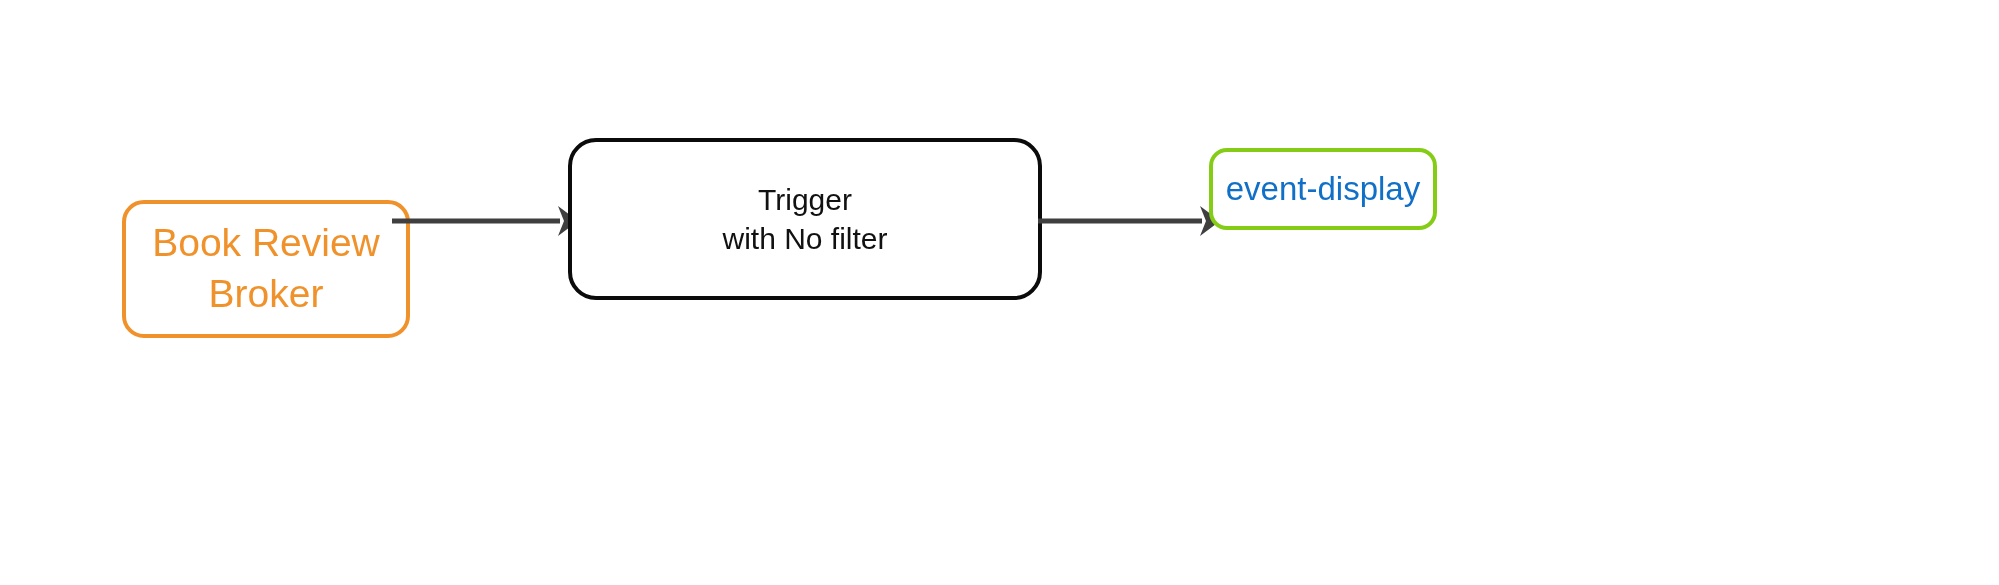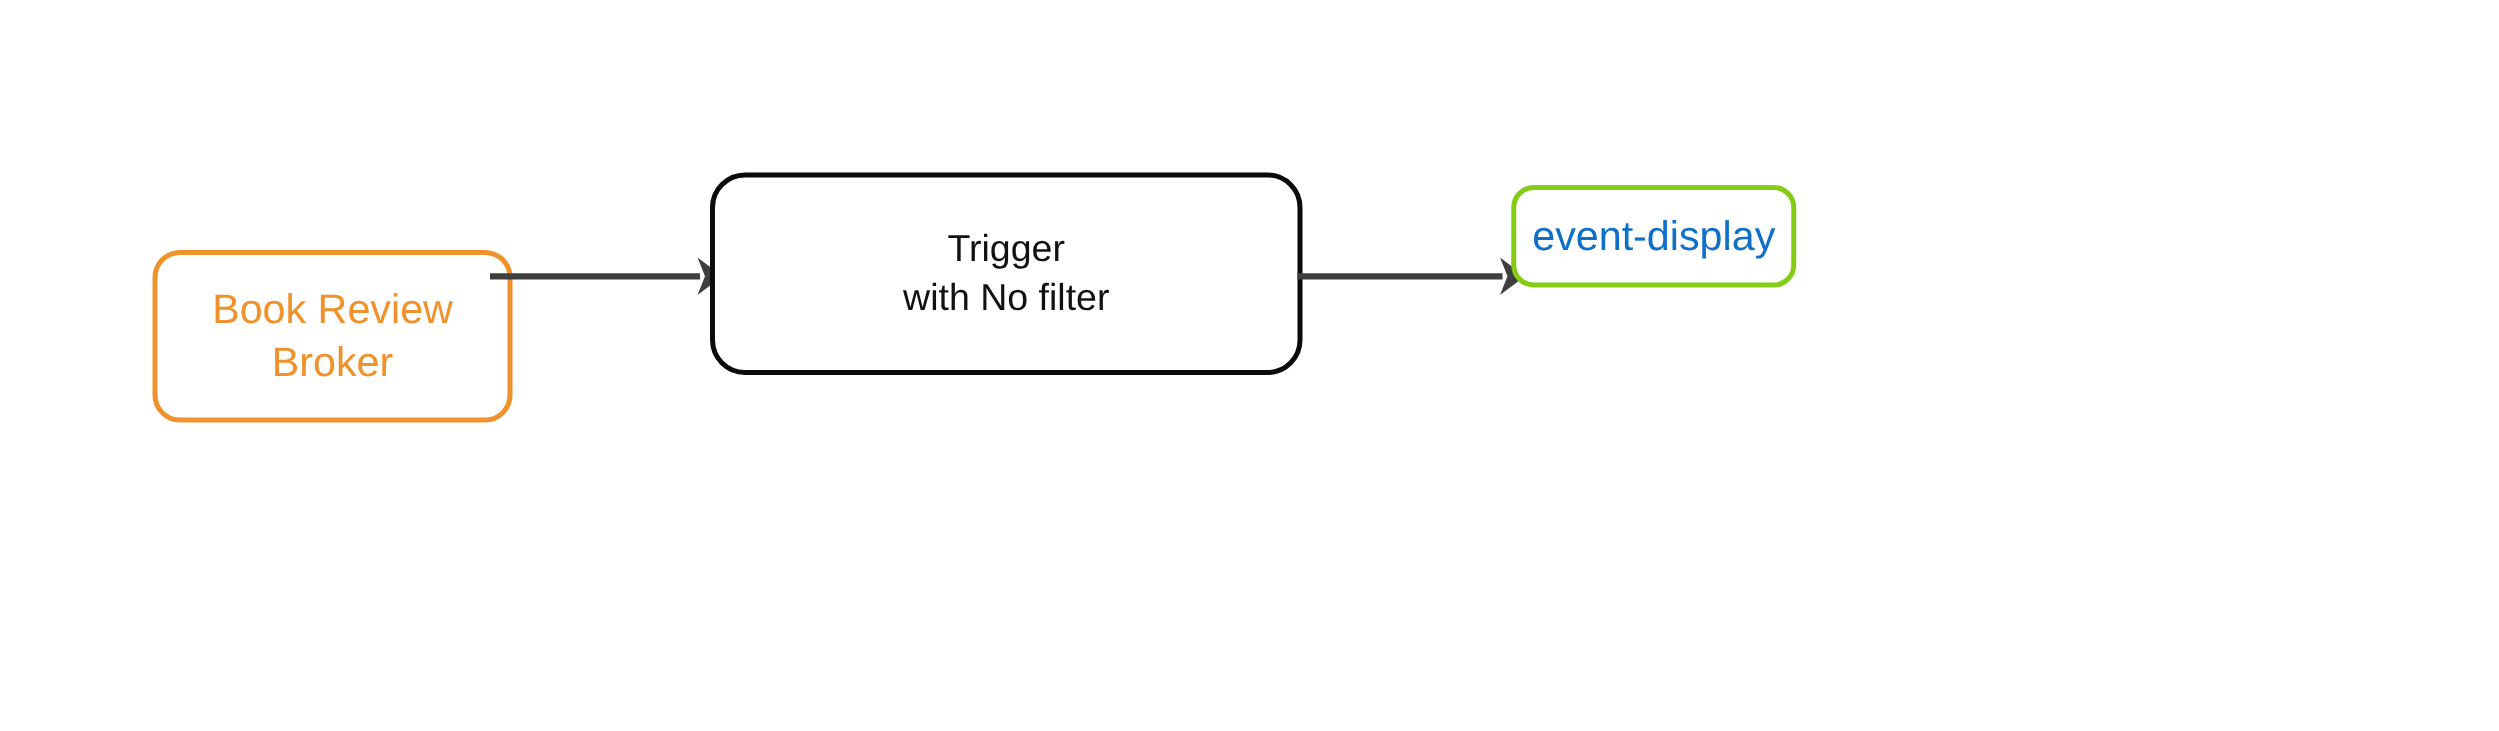--- a/index.html
+++ b/index.html
@@ -41,21 +41,21 @@
   .node-source {
     left: 122px;
     top: 200px;
     width: 288px;
     height: 138px;
     border: 4px solid #f0922b;
     border-radius: 22px;
   }
   .node-source .node-label {
     color: #f0922b;
-    font-size: 33px;
+    font-size: 39px;
   }
 
   
   .node-trigger {
     left: 568px;
     top: 138px;
     width: 474px;
     height: 162px;
     border: 4px solid #0b0b0b;
     border-radius: 28px;

